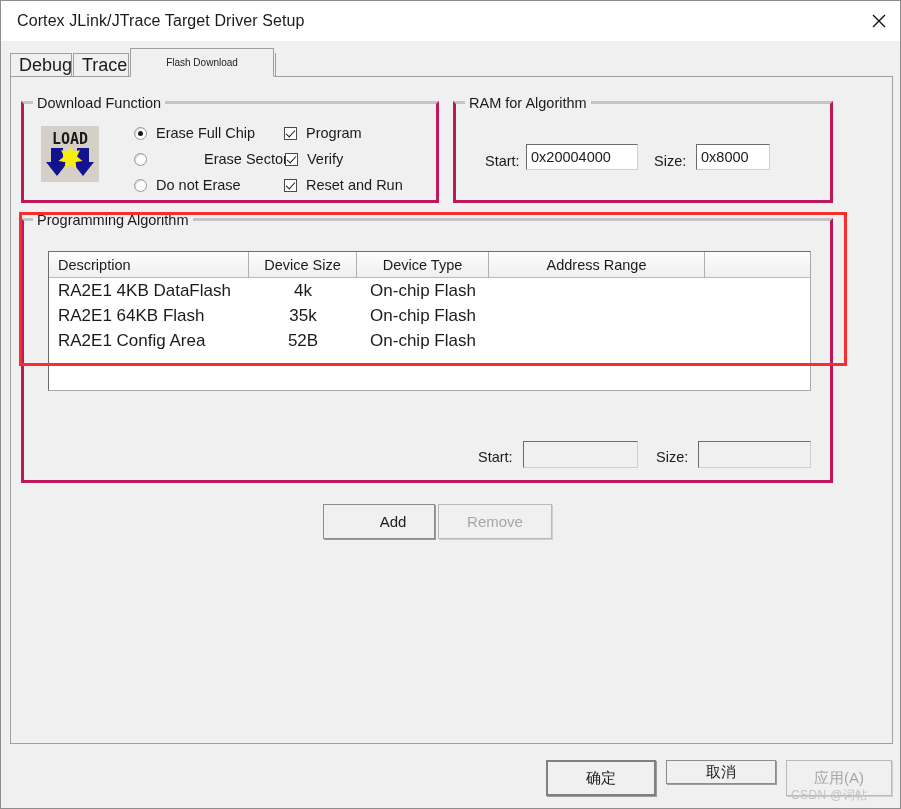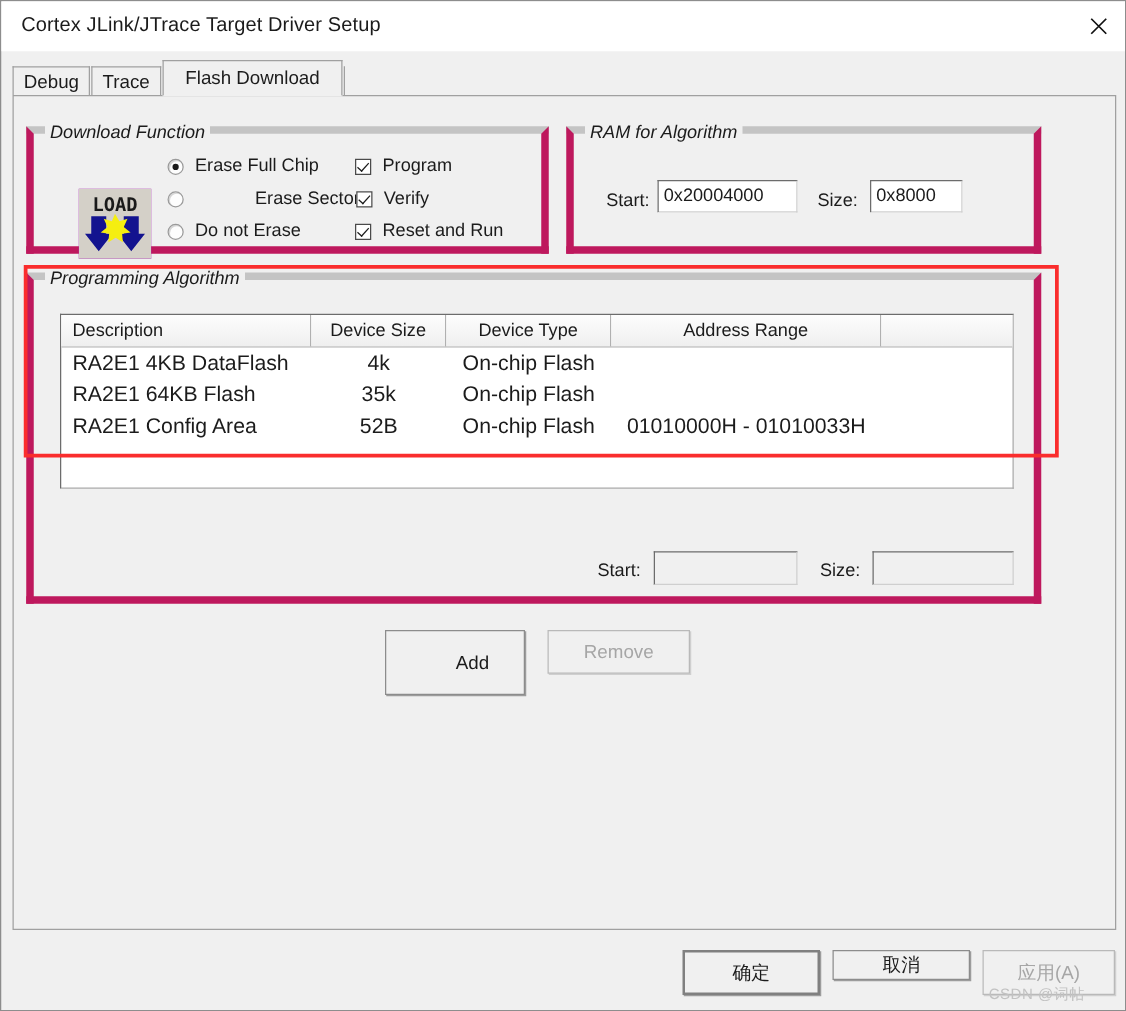--- a/index.html
+++ b/index.html
@@ -60,36 +60,36 @@
     height: 28px;
   }
   .tab {
     position: absolute;
     top: 5px;
     height: 23px;
     box-sizing: border-box;
     background: #f0f0f0;
     border: 1px solid #a0a0a0;
     border-bottom: none;
-    font-size: 15px;
+    font-size: 18px;
     color: #1b1b1b;
     padding: 0 8px;
     display: flex;
     align-items: center;
     white-space: nowrap;
     cursor: default;
   }
   .tab.selected {
     top: 0;
     height: 29px;
     background: #f0f0f0;
     border: 1px solid #a0a0a0;
     border-bottom: 1px solid #f0f0f0;
     z-index: 5;
-    font-size: 15px;
+    font-size: 10px;
   }
   #tab-debug  { left: 0px;   width: 62px; }
   #tab-trace  { left: 63px;  width: 56px; }
   #tab-flash  { left: 120px; width: 144px; justify-content: center; }
   .tab-filler {
     position: absolute;
     left: 265px;
     top: 5px;
     width: 0;
     height: 23px;
@@ -105,48 +105,46 @@
     height: 668px;
     box-sizing: border-box;
     border: 1px solid #a0a0a0;
     background: #f0f0f0;
   }
 
   
   .group {
     position: absolute;
     box-sizing: border-box;
-    border: 6px solid #be185d;
+    border: 3px solid #be185d;
     border-top-color: #c4c4c4;
-    font-style: italic;
   }
   .group > .group-title {
     position: absolute;
     top: -9px;
     left: 9px;
     background: #f0f0f0;
     padding: 0 4px;
     font-size: 14.5px;
     color: #1b1b1b;
     white-space: nowrap;
   }
 
   #grp-download { left: 20px; top: 100px; width: 418px; height: 102px; }
   #grp-ram      { left: 452px; top: 100px; width: 380px; height: 102px; }
   #grp-prog     { left: 20px; top: 217px; width: 812px; height: 265px; }
 
   
   .load-icon {
     position: absolute;
-    left: 62px;
+    left: 40px;
     top: 125px;
     width: 58px;
     height: 56px;
     background: #a21caf;
-    margin-top: 25px;
   }
   .load-icon svg { display: block; }
 
   
   .opt {
     position: absolute;
     display: flex;
     align-items: center;
     white-space: nowrap;
     font-size: 14.5px;
@@ -308,21 +306,21 @@
     white-space: nowrap;
   }
   .btn.default {
     border: 2px solid #808080;
   }
   .btn.disabled {
     color: #a6a6a6;
     border-color: #b9b9b9;
     box-shadow: 1px 1px 0 #cfcfcf;
   }
-  #btn-add    { left: 307px; top: 503px; width: 112px; height: 52px; padding-left: 28px; }
+  #btn-add    { left: 322px; top: 503px; width: 112px; height: 35px; padding-left: 28px; }
   #btn-remove { left: 437px; top: 503px; width: 114px; height: 35px; }
 
   #btn-ok     { left: 545px; top: 759px; width: 110px; height: 36px; }
   #btn-cancel { left: 665px; top: 759px; width: 110px; height: 24px; }
   #btn-apply  { left: 785px; top: 759px; width: 106px; height: 36px; }
 
   
   .highlight {
     position: absolute;
     left: 18px;
@@ -442,21 +440,20 @@
     <div class="lv-row">
       <div class="lv-td left c0">RA2E1 64KB Flash</div>
       <div class="lv-td c1">35k</div>
       <div class="lv-td c2">On-chip Flash</div>
       <div class="lv-td c4"></div>
     </div>
     <div class="lv-row">
       <div class="lv-td left c0">RA2E1 Config Area</div>
       <div class="lv-td c1">52B</div>
       <div class="lv-td c2">On-chip Flash</div>
-      <div class="lv-td c3">01010000H - 01010033H</div>
       <div class="lv-td c4"></div>
     </div>
   </div>
 
   <div class="fieldlabel" id="lbl-alg-start">Start:</div>
   <input class="textbox disabled" id="in-alg-start" type="text" disabled="" value="" style="">
   <div class="fieldlabel" id="lbl-alg-size">Size:</div>
   <input class="textbox disabled" id="in-alg-size" type="text" disabled="" value="" style="">
 
   <div class="btn" id="btn-add">Add</div>

